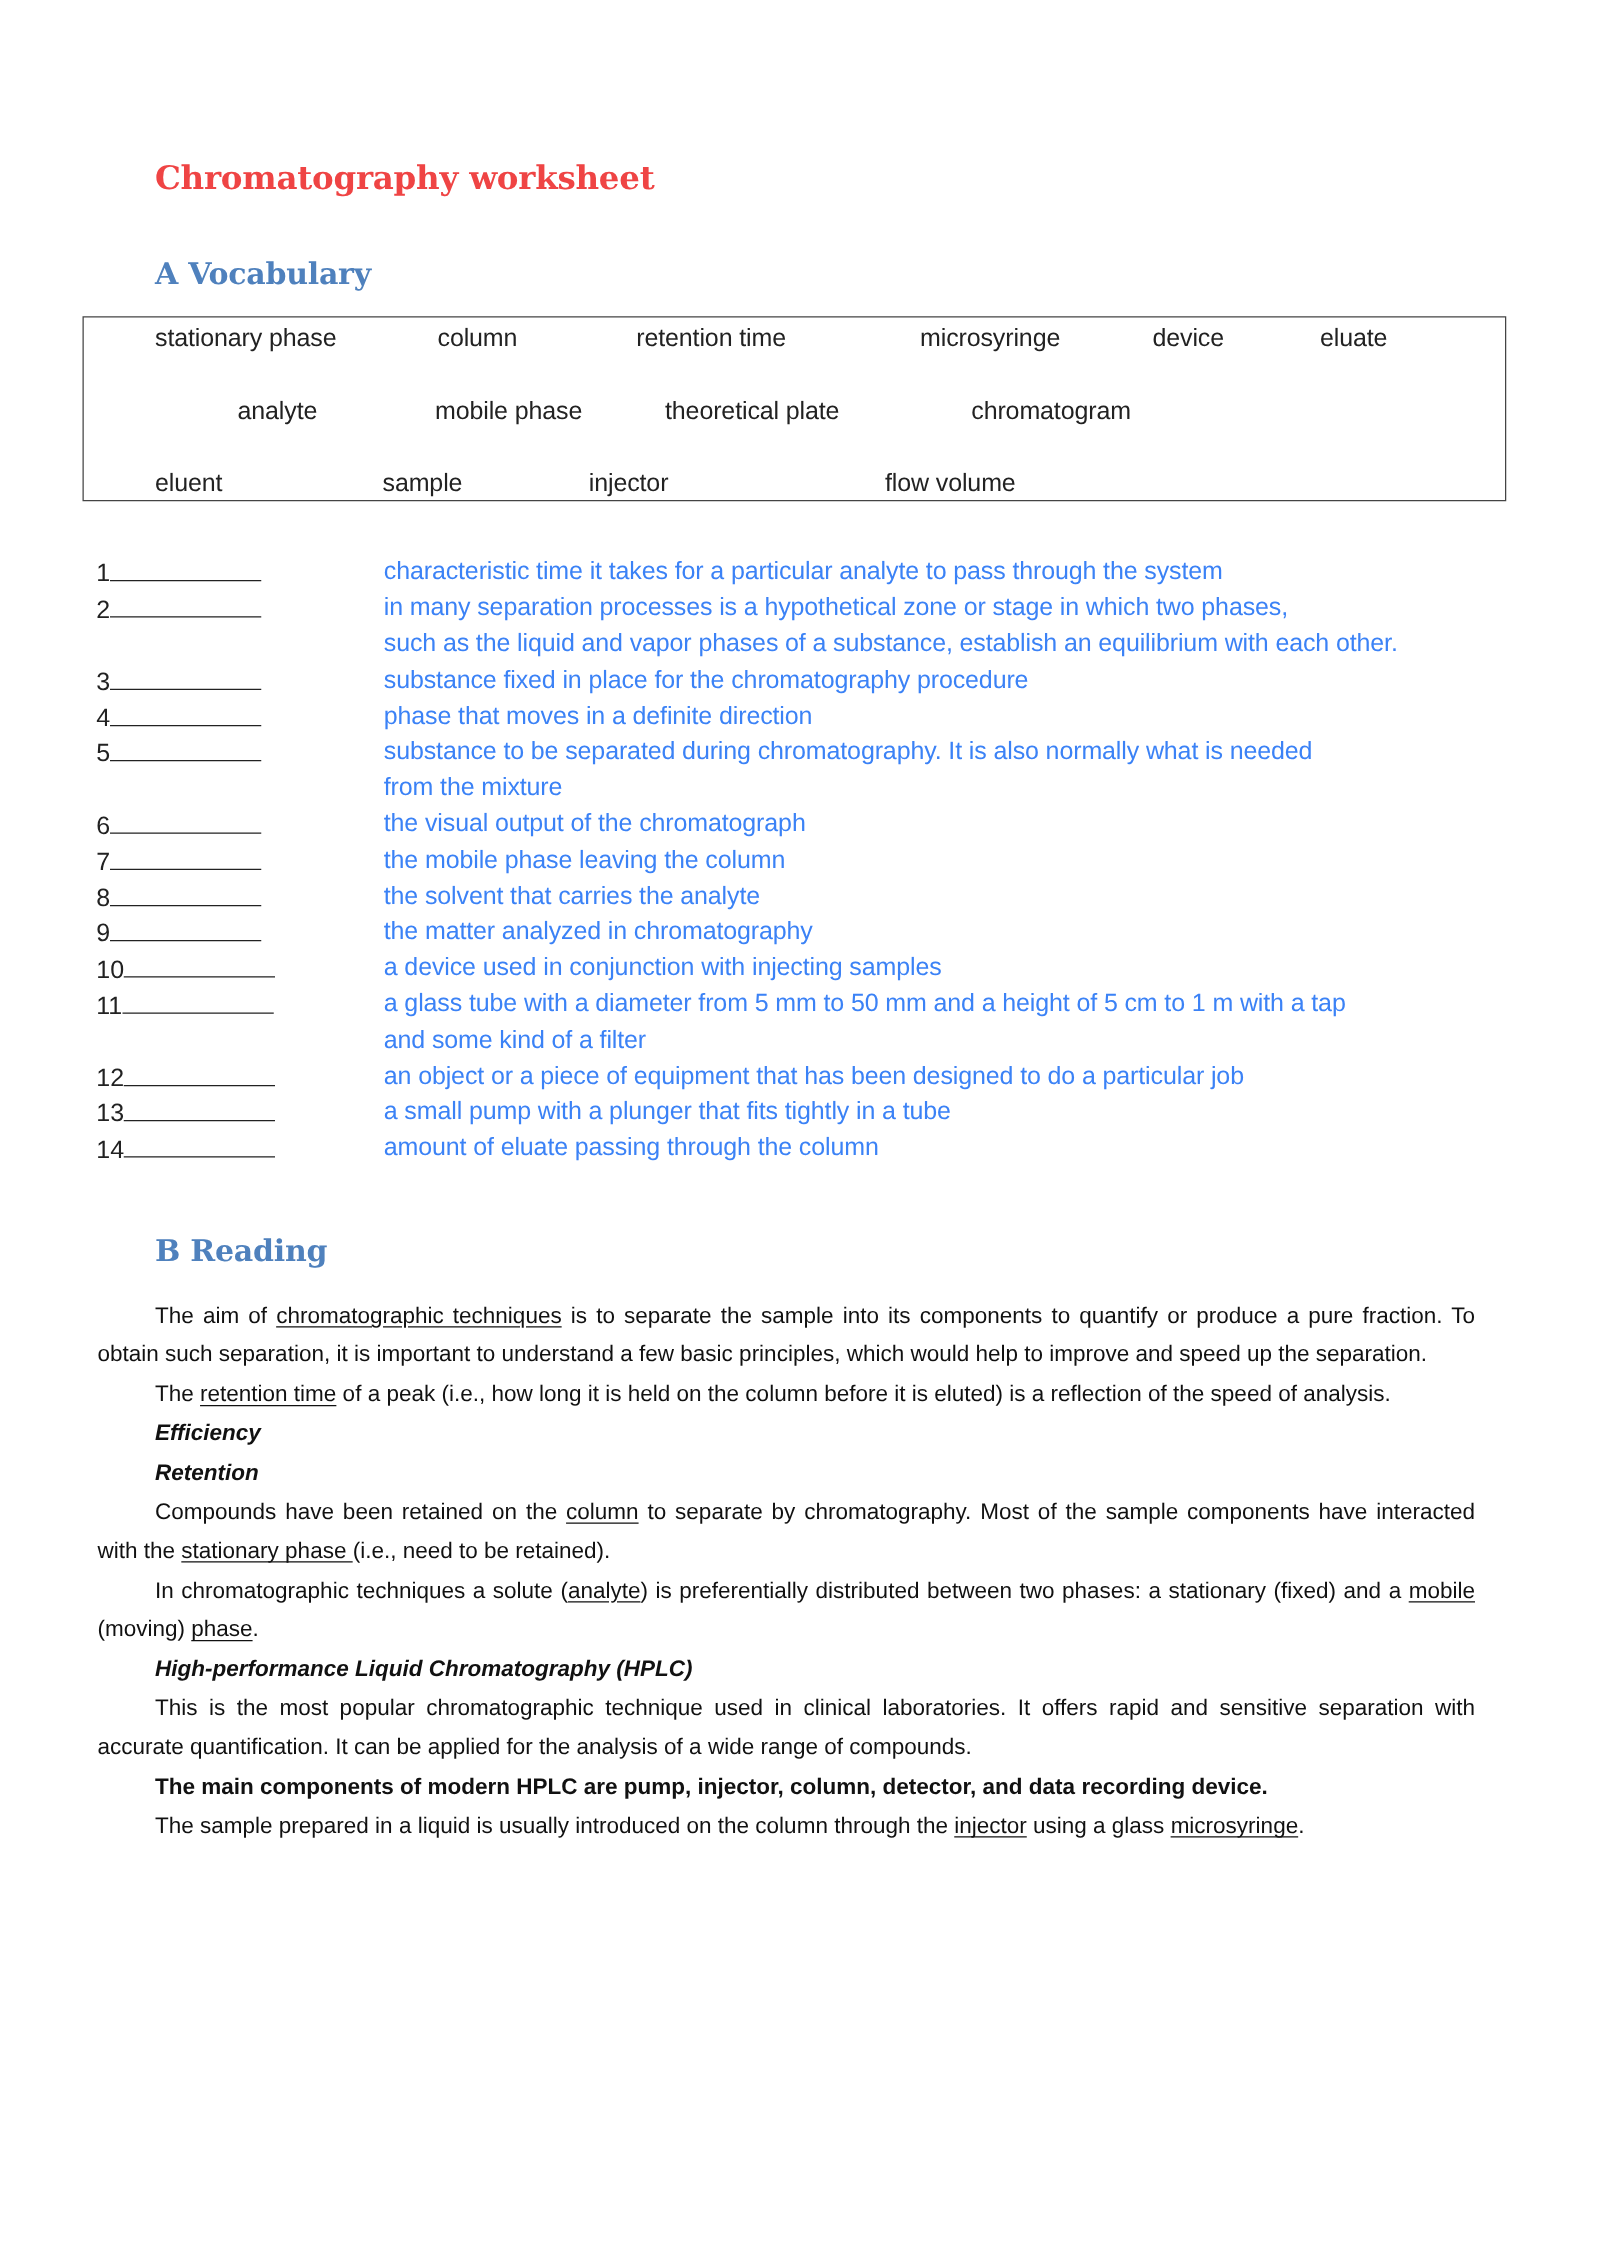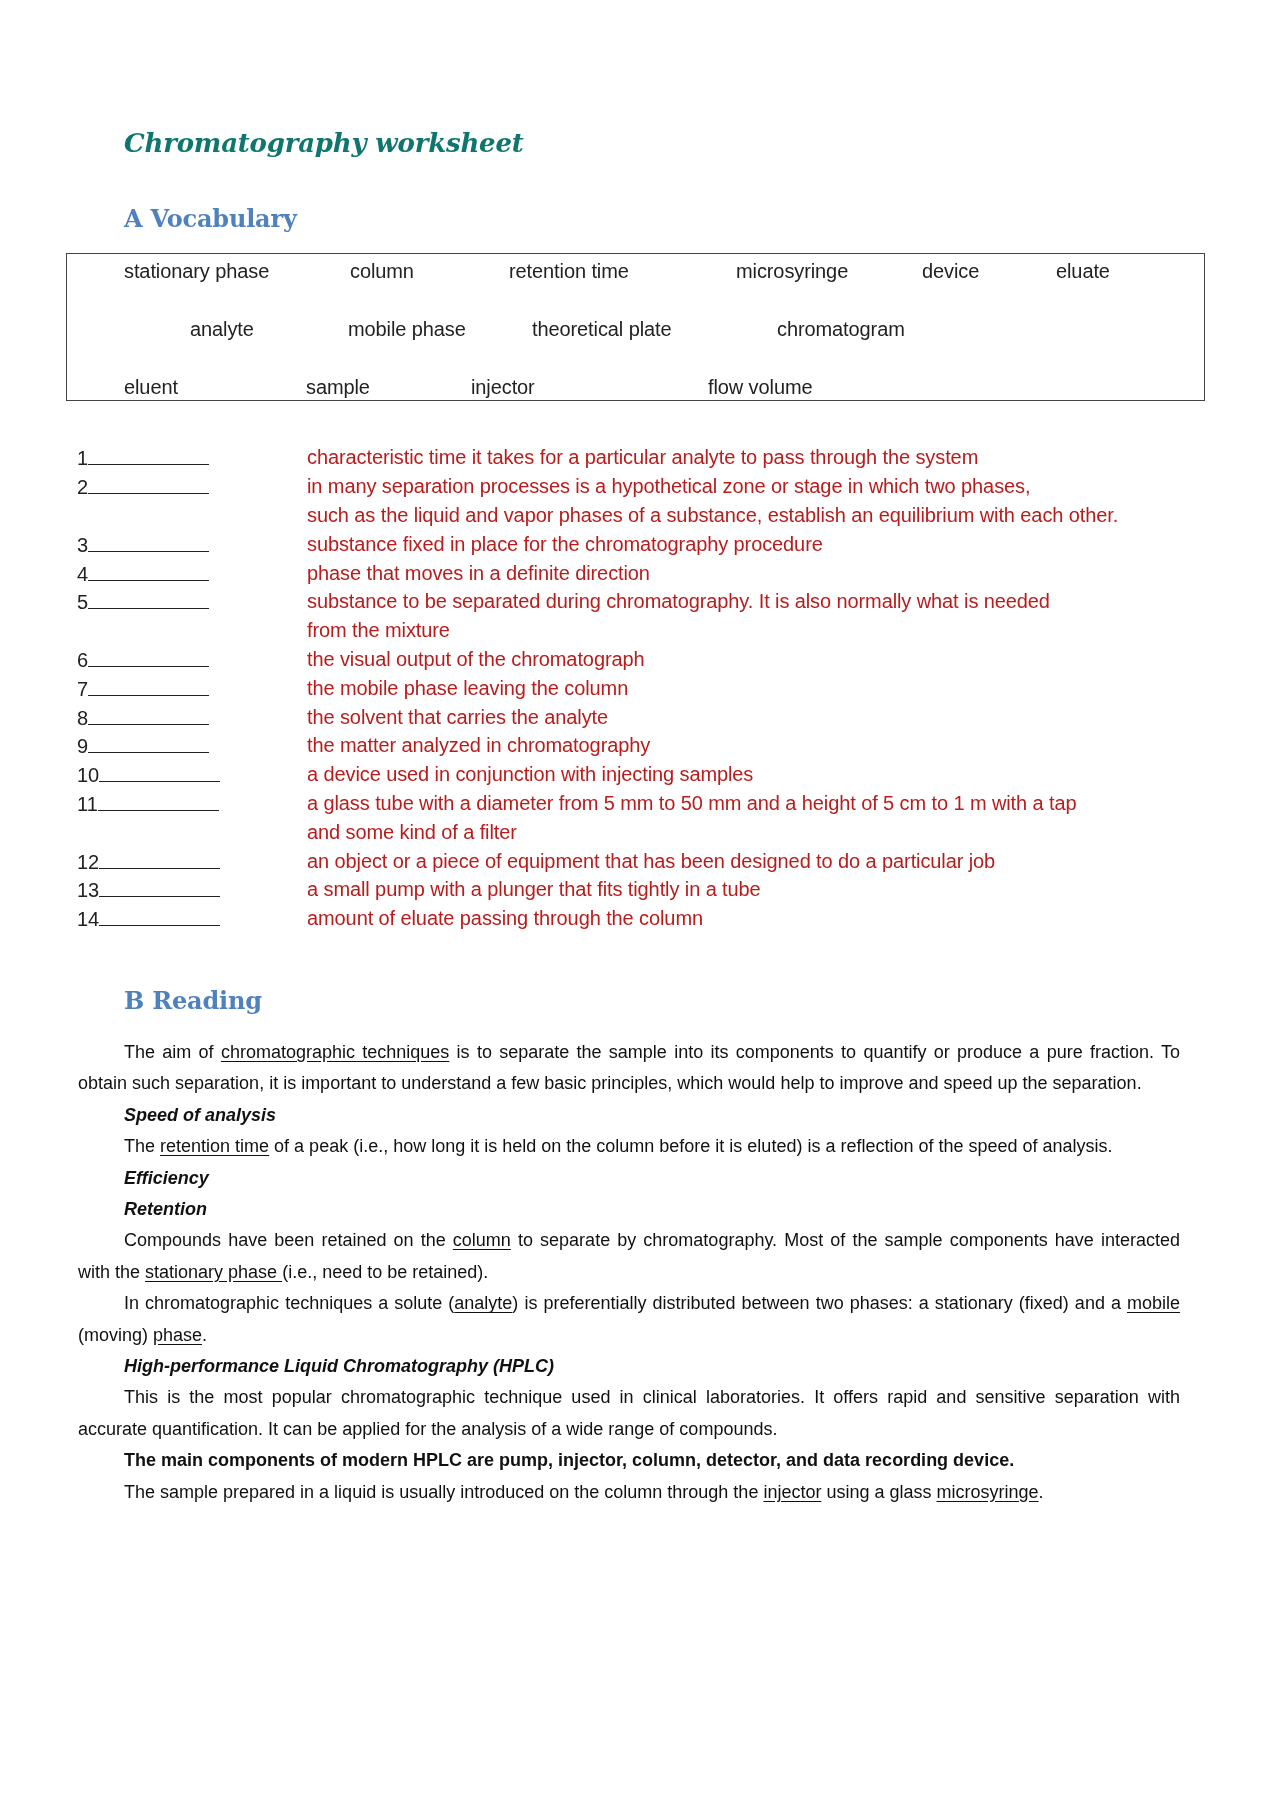--- a/index.html
+++ b/index.html
@@ -1,31 +1,31 @@
 <!DOCTYPE html>
 <html><head>
 <meta charset="utf-8">
 <style>
   html, body { margin: 0; padding: 0; background: #ffffff; }
   body { width: 1280px; height: 1811px; position: relative; overflow: hidden;
          font-family: "Liberation Sans", sans-serif; color: #111111; }
   .abs { position: absolute; white-space: nowrap; }
   .title { left: 124px; top: 128px; font-family: "DejaVu Serif", "Liberation Serif", serif;
-           font-weight: bold; font-size: 26px; color: #0f766e; letter-spacing: -0.2px; font-style: italic; }
+           font-weight: bold; font-size: 26px; color: #ef4444; letter-spacing: -0.2px; }
   .h2 { font-family: "DejaVu Serif", "Liberation Serif", serif; font-weight: bold;
         font-size: 24px; color: #4f81bd; letter-spacing: -0.2px; }
   .h2.vocab { left: 124px; top: 204px; }
   .h2.reading { left: 124px; top: 986px; }
 
   .vocab-box { position: absolute; left: 66px; top: 253px; width: 1139px; height: 148px;
                border: 1.5px solid #444; box-sizing: border-box; }
   .word { position: absolute; font-size: 20px; color: #222; white-space: nowrap; letter-spacing: -0.1px; }
   .num { position: absolute; font-size: 20px; color: #222; white-space: nowrap; }
   .num .blank { display: inline-block; border-bottom: 1.5px solid #222; height: 18px; vertical-align: baseline; }
-  .def { position: absolute; left: 307px; font-size: 20px; color: #b91c1c; white-space: nowrap; letter-spacing: -0.1px; }
+  .def { position: absolute; left: 307px; font-size: 20px; color: #3b82f6; white-space: nowrap; letter-spacing: -0.1px; }
 
   .reading-body { position: absolute; left: 78px; top: 1037px; width: 1102px;
                   font-size: 18px; line-height: 31.4px; color: #111; }
   .reading-body p { margin: 0; text-align: justify; text-indent: 46px; }
   .reading-body p.head { font-weight: bold; font-style: italic; }
   .reading-body p.emph { font-weight: bold; }
   .u { text-decoration: underline; text-underline-offset: 3px; }
 </style>
 </head>
 <body>
@@ -98,21 +98,20 @@
   <div class="def" style="top:878px">a small pump with a plunger that fits tightly in a tube</div>
 
   <div class="num" style="left:77px;top:907px"><span>14</span><span class="blank" style="width:121px"></span></div>
   <div class="def" style="top:907px">amount of eluate passing through the column</div>
 </div>
 
 <div class="abs h2 reading">B Reading</div>
 
 <div class="reading-body">
   <p><span>The aim of </span><span class="u">chromatographic techniques</span><span> is to separate the sample into its components to quantify or produce a pure fraction. To obtain such separation, it is important to understand a few basic principles, which would help to improve and speed up the separation.</span></p>
-  <p class="head">Speed of analysis</p>
   <p><span>The </span><span class="u">retention time</span><span> of a peak (i.e., how long it is held on the column before it is eluted) is a reflection of the speed of analysis.</span></p>
   <p class="head">Efficiency</p>
   <p class="head">Retention</p>
   <p><span>Compounds have been retained on the </span><span class="u">column</span><span> to separate by chromatography. Most of the sample components have interacted with the </span><span class="u">stationary phase </span><span>(i.e., need to be retained).</span></p>
   <p><span>In chromatographic techniques a solute (</span><span class="u">analyte</span><span>) is preferentially distributed between two phases: a stationary (fixed) and a </span><span class="u">mobile</span><span> (moving) </span><span class="u">phase</span><span>.</span></p>
   <p class="head">High-performance Liquid Chromatography (HPLC)</p>
   <p>This is the most popular chromatographic technique used in clinical laboratories. It offers rapid and sensitive separation with accurate quantification. It can be applied for the analysis of a wide range of compounds.</p>
   <p class="emph">The main components of modern HPLC are pump, injector, column, detector, and data recording device.</p>
   <p><span>The sample prepared in a liquid is usually introduced on the column through the </span><span class="u">injector</span><span> using a glass </span><span class="u">microsyringe</span><span>.</span></p>
 </div>

